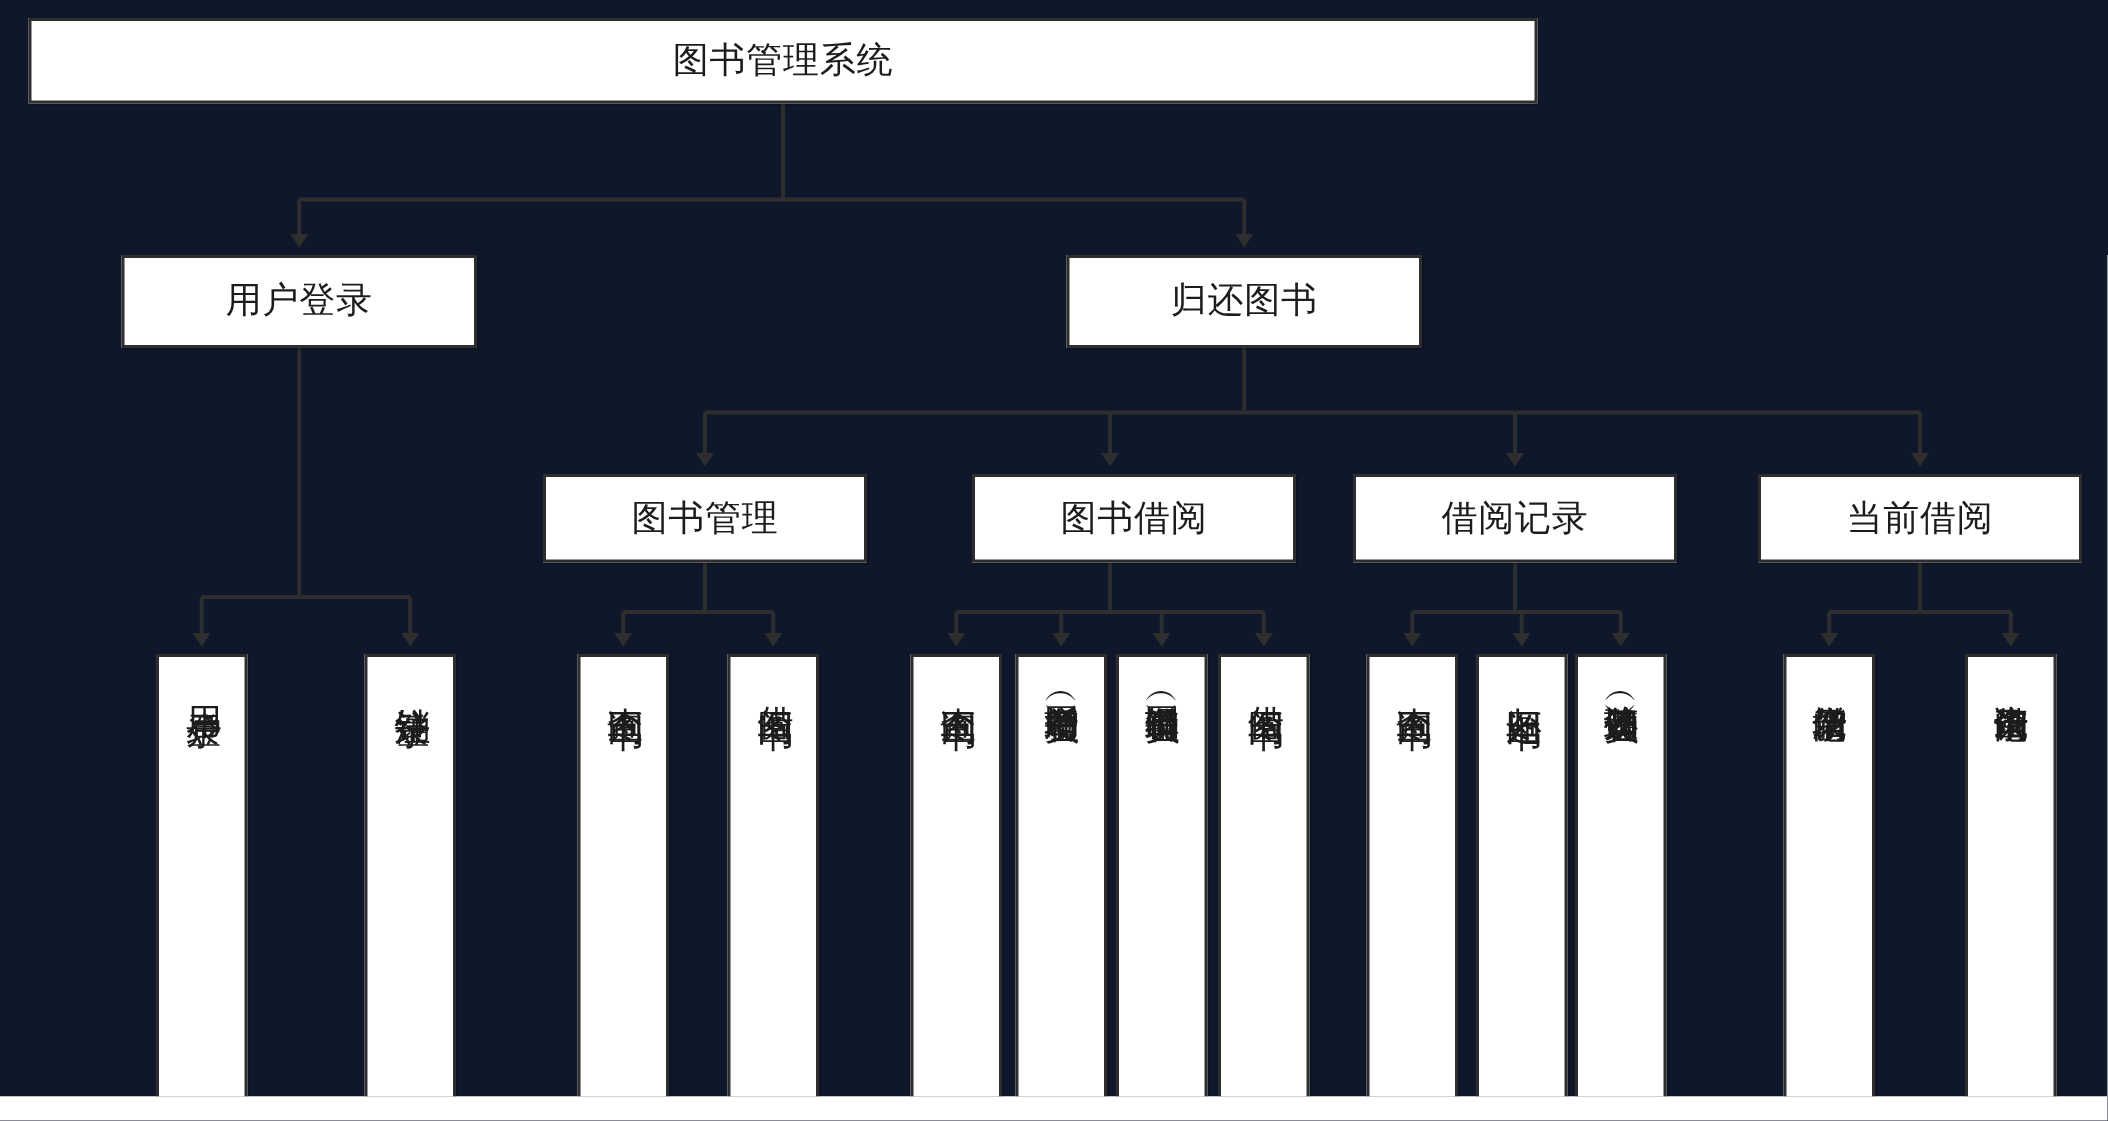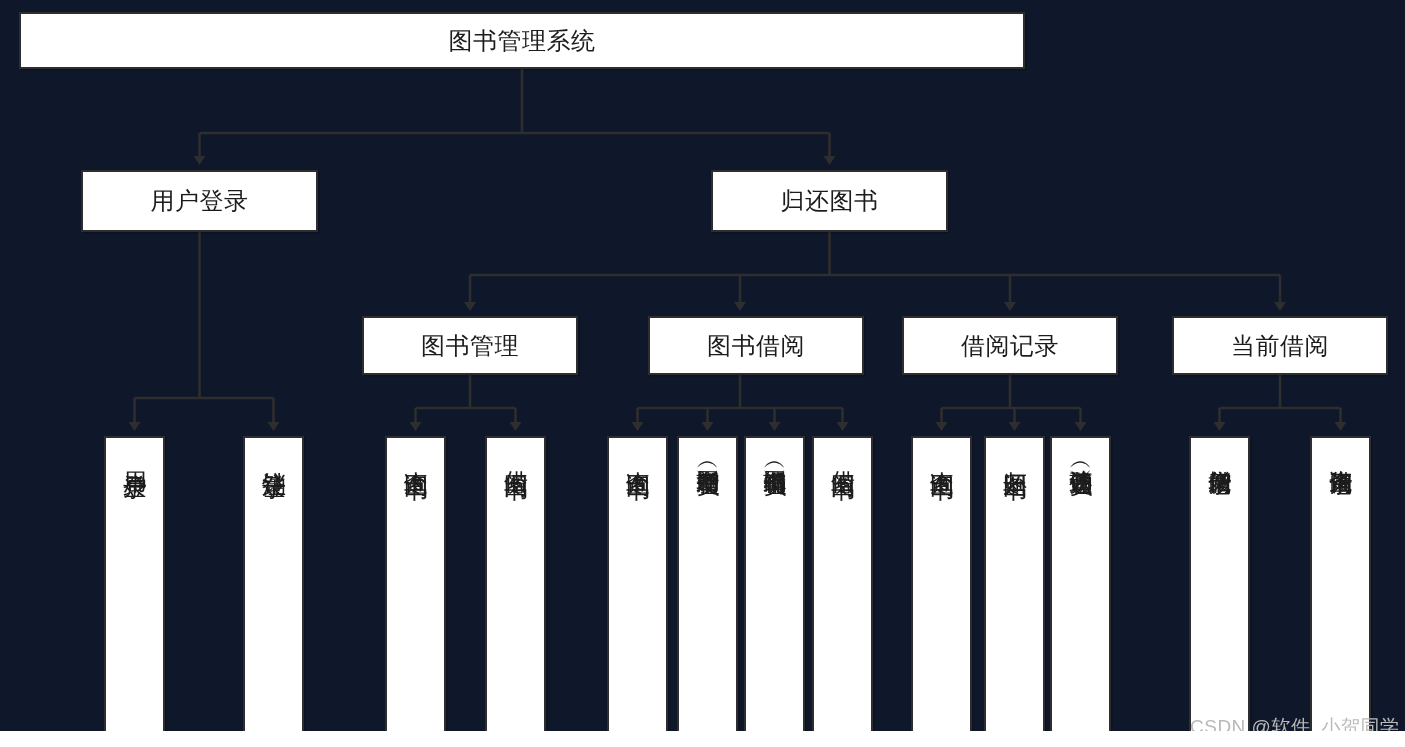--- a/index.html
+++ b/index.html
@@ -176,14 +176,13 @@
         <span class="label">确认归还（管理员）</span>
       </div>
       <div class="node vertical tight" style="left: 1189px; top: 436px; width: 61px; height: 298px;">
         <span class="label">新增借阅记录</span>
       </div>
       <div class="node vertical tight" style="left: 1310px; top: 436px; width: 61px; height: 298px;">
         <span class="label">查询借阅记录</span>
       </div>
     </div>
 
-  <div class="watermark" style="left:1190px; top:714px;">CSDN @软件_小贺同学</div>
 </div>
 
 </body></html>

